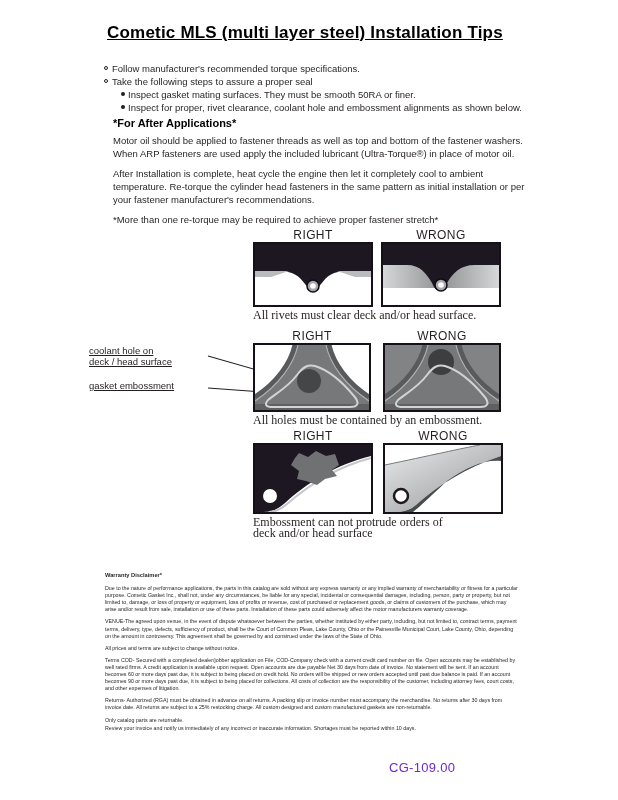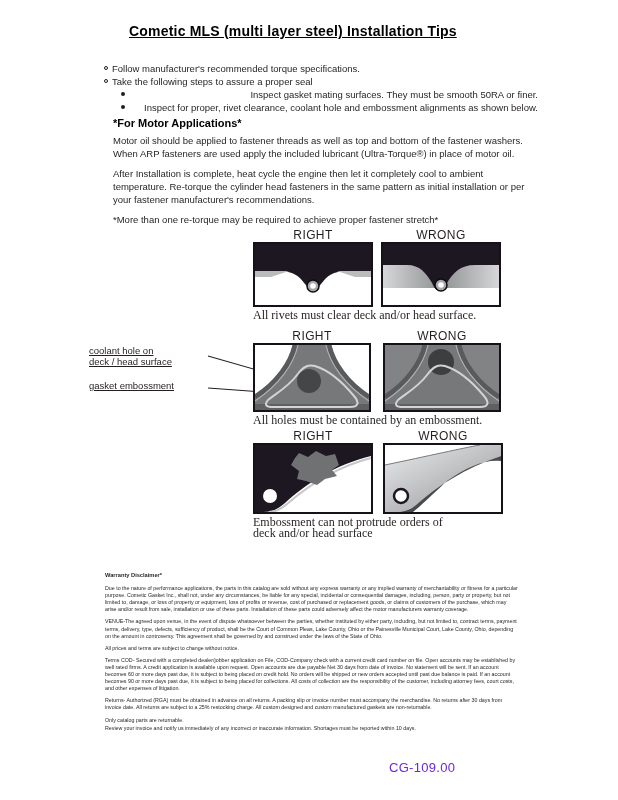--- a/index.html
+++ b/index.html
@@ -2,26 +2,26 @@
 <html><head>
 <meta charset="utf-8">
 <style>
   * { margin:0; padding:0; box-sizing:border-box; }
   html,body { background:#ffffff; }
   .page {
     position:relative; width:618px; height:800px; background:#fff;
     font-family:"Liberation Sans", sans-serif; color:#231f20; overflow:hidden;
   }
   .title {
-    position:absolute; left:129px; top:23px; font-size:14px; font-weight:bold;
+    position:absolute; left:107px; top:23px; font-size:17px; font-weight:bold;
     color:#000; text-decoration:underline; letter-spacing:.2px; white-space:nowrap;
   }
   .tips { position:absolute; left:104px; top:44px; width:434px; font-size:9.5px; line-height:13px;margin-top:18px; }
   .tip-row { display:flex; align-items:flex-start; }
-  .tip-row.sub { padding-left:17px;justify-content:space-between; }
+  .tip-row.sub { padding-left:17px; }
   .b-circle { flex:0 0 auto; width:4px; height:4px; border:1px solid #231f20; border-radius:50%; margin:4px 4px 0 0; }
   .b-dot { flex:0 0 auto; width:4px; height:4px; background:#231f20; border-radius:50%; margin:4px 3px 0 0; }
   .diesel { position:absolute; left:113px; top:117px; width:414px; font-size:9.5px; line-height:13px; }
   .diesel h2 { font-size:11px; font-weight:bold; color:#000; margin-bottom:4px; }
   .diesel p { margin-bottom:7px; }
   .figgroup { position:absolute;padding-left:16px; }
   .fig-titles { display:flex; }
   .fig-title { text-align:center; font-size:12px; letter-spacing:.4px; }
   .panels { display:flex; }
   .caption { font-size:12px; margin-top:3px; line-height:11px;font-family:Liberation Serif, serif; }
@@ -55,21 +55,21 @@
       <span class="b-dot"></span>
       <span>Inspect gasket mating surfaces.  They must be smooth 50RA or finer.</span>
     </div>
     <div class="tip-row sub">
       <span class="b-dot"></span>
       <span>Inspect for proper, rivet clearance, coolant hole and embossment alignments as shown below.</span>
     </div>
   </div>
 
   <div class="diesel">
-    <h2>*For Motor Applications*</h2>
+    <h2>*For After Applications*</h2>
     <p>Motor oil should be applied to fastener threads as well as top and bottom of the fastener washers. When ARP fasteners are used apply the included lubricant (Ultra-Torque®) in place of motor oil.</p>
     <p>After Installation is complete, heat cycle the engine then let it completely cool to ambient temperature. Re-torque the cylinder head fasteners in the same pattern as initial installation or per your fastener manufacturer's recommendations.</p>
     <p>*More than one re-torque may be required to achieve proper fastener stretch*</p>
   </div>
 
   <div class="figgroup" style="left:237px; top:228px;">
     <div class="fig-titles" style="gap:8px;">
       <div class="fig-title" style="width:120px;">RIGHT</div>
       <div class="fig-title" style="width:120px;">WRONG</div>
     </div>

